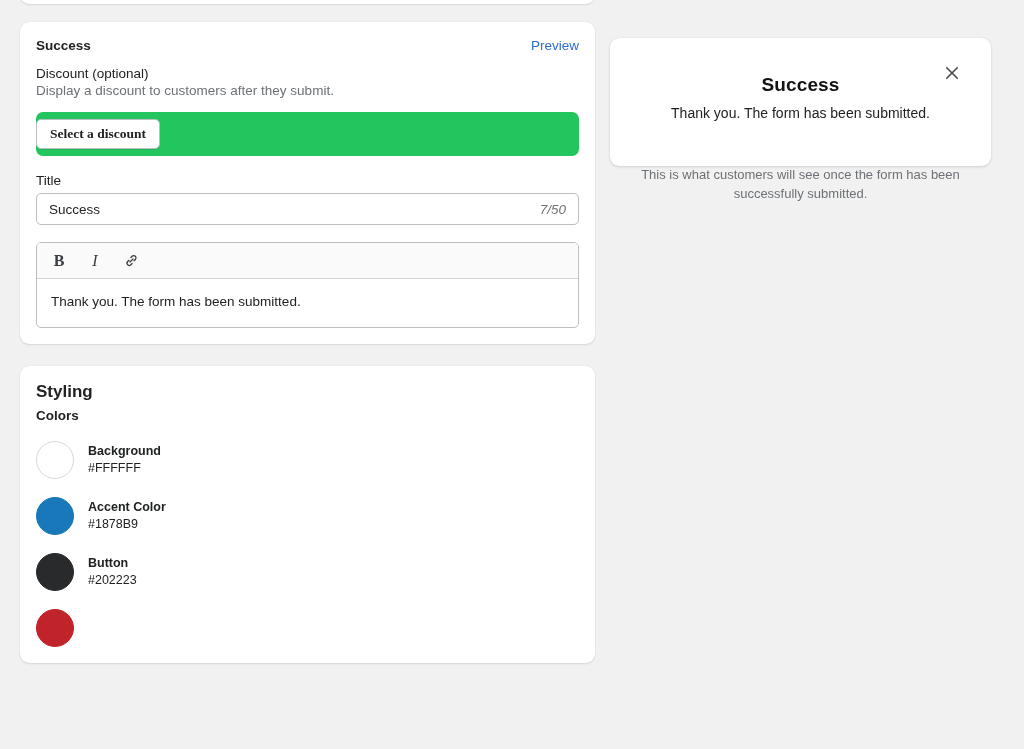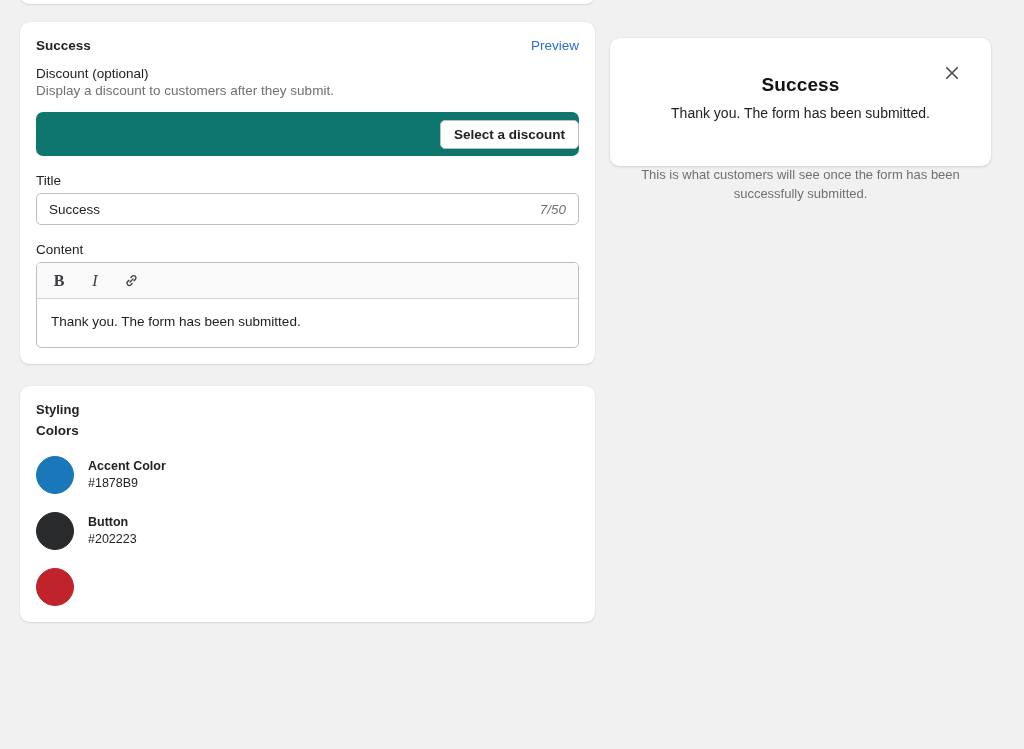--- a/index.html
+++ b/index.html
@@ -80,26 +80,27 @@
   }
 
   .field-help {
     font-size: 13.5px;
     color: #6d7175;
   }
 
   
   .discount-panel {
     margin-top: 14px;
-    background: #0f766e;
+    background: #22c55e;
     border-radius: 7px;
     height: 44px;
     display: flex;
     align-items: center;
-    justify-content: flex-end;
+    justify-content: flex-start;
+    font-family: Liberation Serif, serif;
   }
 
   .btn-select {
     background: #ffffff;
     border: 1px solid #babfc3;
     border-radius: 5px;
     padding: 6px 13px;
     font-family: inherit;
     font-size: 13.5px;
     font-weight: bold;
@@ -175,21 +176,21 @@
   .editor-body {
     min-height: 48px;
     padding: 14px 14px;
     font-size: 13.5px;
     color: #202223;
     line-height: 1.4;
   }
 
   
   .section-title {
-    font-size: 13px;
+    font-size: 17px;
     font-weight: bold;
     color: #202223;
   }
 
   .subsection-title {
     font-size: 13.5px;
     font-weight: bold;
     color: #202223;
     margin-top: 6px;
   }
@@ -304,21 +305,20 @@
 
       <div class="block">
         <div class="field-label">Title</div>
         <div class="input-wrap">
           <span class="input-value">Success</span>
           <span class="input-counter">7/50</span>
         </div>
       </div>
 
       <div class="block">
-        <div class="field-label">Content</div>
 
         <div class="editor">
           <div class="editor-toolbar">
             <span class="tool-btn bold">B</span>
             <span class="tool-btn italic">I</span>
             <span class="tool-btn">
               <svg width="15" height="15" viewBox="0 0 24 24" fill="none" stroke="#3a3d41" stroke-width="2" stroke-linecap="round">
                 <path d="M9.5 14.5 L14.5 9.5"></path>
                 <path d="M11 7.2 L13 5.2 a3.6 3.6 0 0 1 5.1 5.1 L16.1 12.3"></path>
                 <path d="M13 16.8 L11 18.8 a3.6 3.6 0 0 1-5.1-5.1 L7.9 11.7"></path>
@@ -327,20 +327,27 @@
           </div>
           <div class="editor-body">Thank you. The form has been submitted.</div>
         </div>
       </div>
     </div>
 
     <div class="card">
       <div class="section-title">Styling</div>
       <div class="subsection-title">Colors</div>
 
+      <div class="color-row">
+        <span class="swatch" style="background:#FFFFFF"></span>
+        <span>
+          <span class="color-name">Background</span><br>
+          <span class="color-hex">#FFFFFF</span>
+        </span>
+      </div>
 
 
       <div class="color-row">
         <span class="swatch" style="background:#1878B9;border-color:#1878B9"></span>
         <span>
           <span class="color-name">Accent Color</span><br>
           <span class="color-hex">#1878B9</span>
         </span>
       </div>
 

